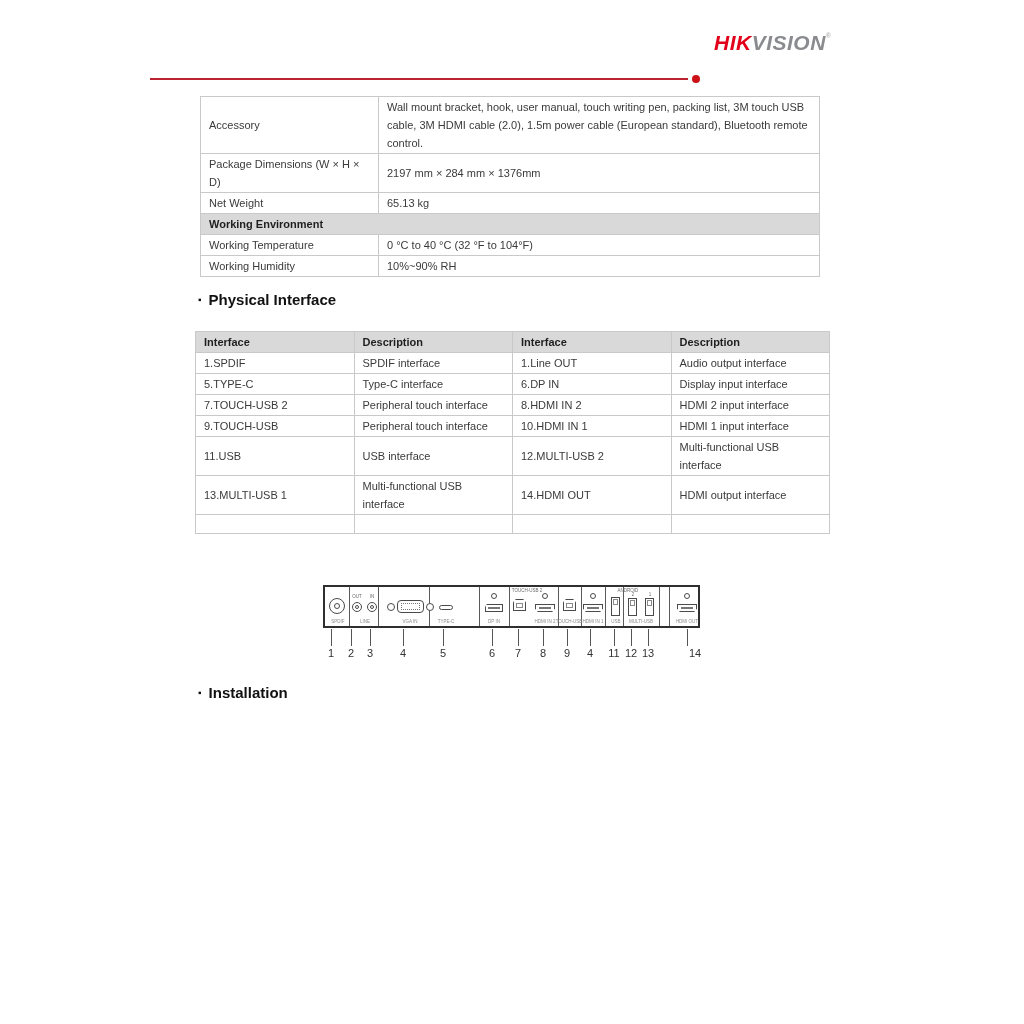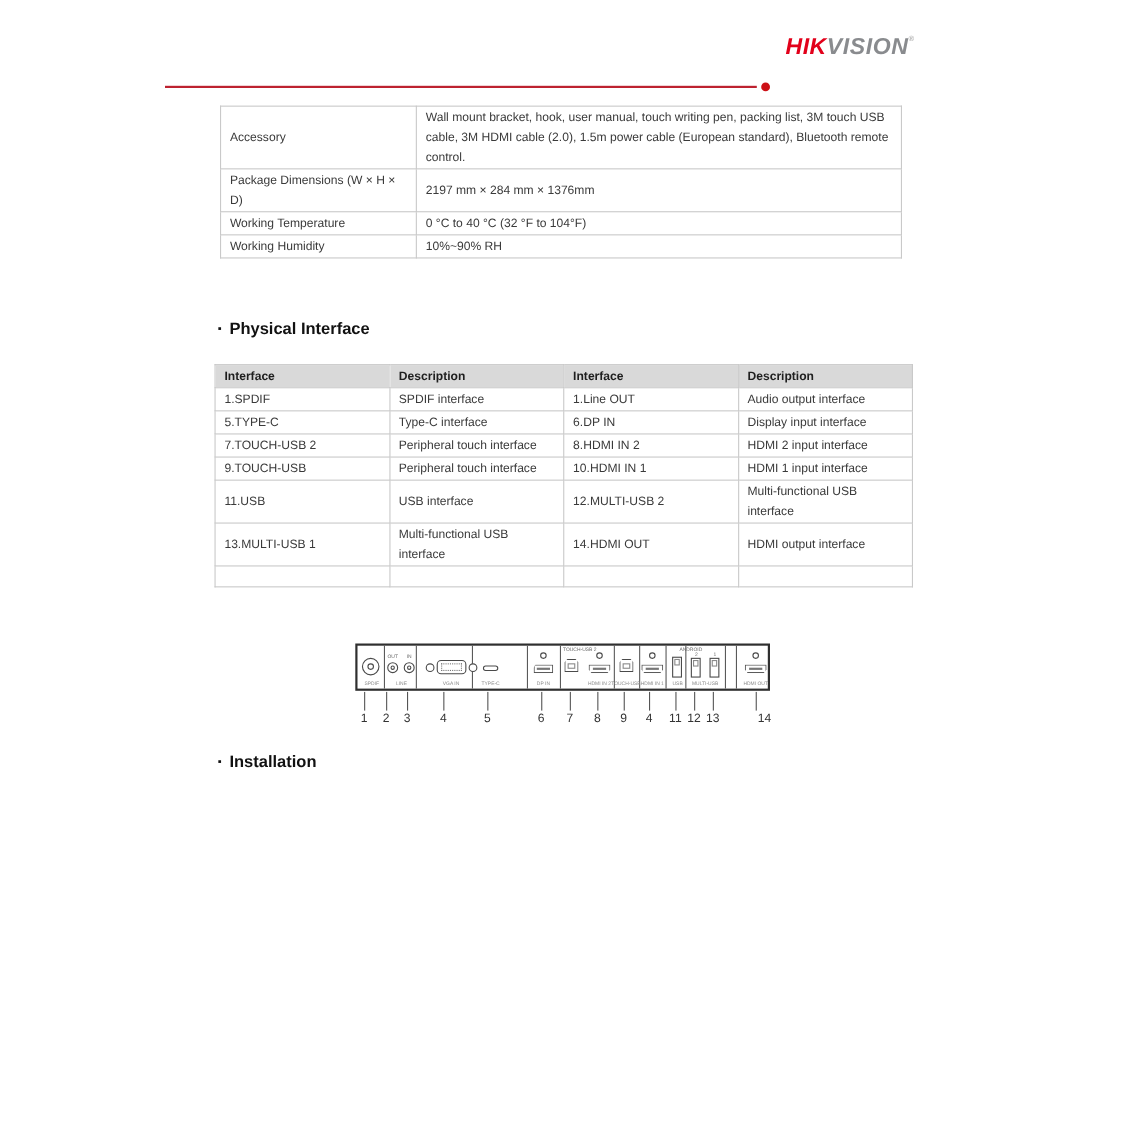--- a/index.html
+++ b/index.html
@@ -76,20 +76,27 @@
     <tbody>
         <tr class="tall">
       <td class="lab">Accessory</td>
       <td>Wall mount bracket, hook, user manual, touch writing pen, packing list, 3M touch USB cable, 3M HDMI cable (2.0), 1.5m power cable (European standard), Bluetooth remote control.</td>
     </tr>
     <tr>
       <td class="lab">Package Dimensions (W × H × D)</td>
       <td>2197 mm × 284 mm × 1376mm</td>
     </tr>
     <tr>
+      <td class="lab">Net Weight</td>
+      <td>65.13 kg</td>
+    </tr>
+    <tr class="sect-hd">
+      <td colspan="2">Working Environment</td>
+    </tr>
+    <tr>
       <td class="lab">Working Temperature</td>
       <td>0 °C to 40 °C (32 °F to 104°F)</td>
     </tr>
     <tr>
       <td class="lab">Working Humidity</td>
       <td>10%~90% RH</td>
     </tr>
   </tbody>
     </table>
 

